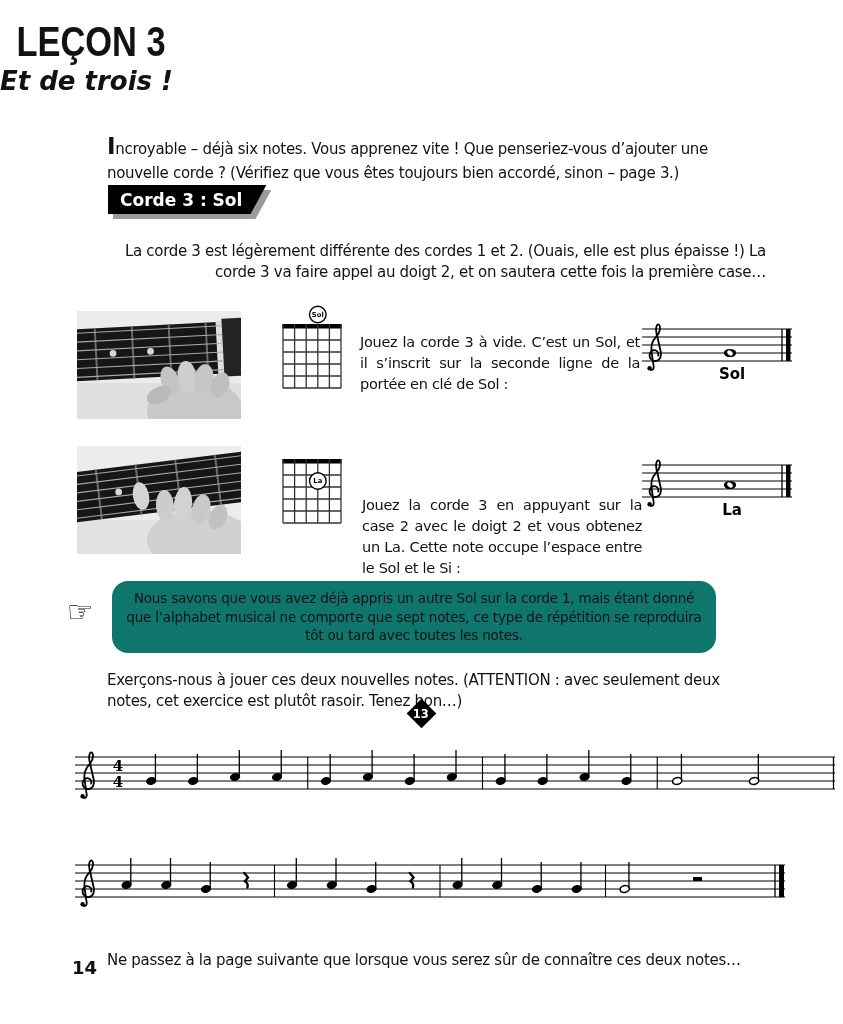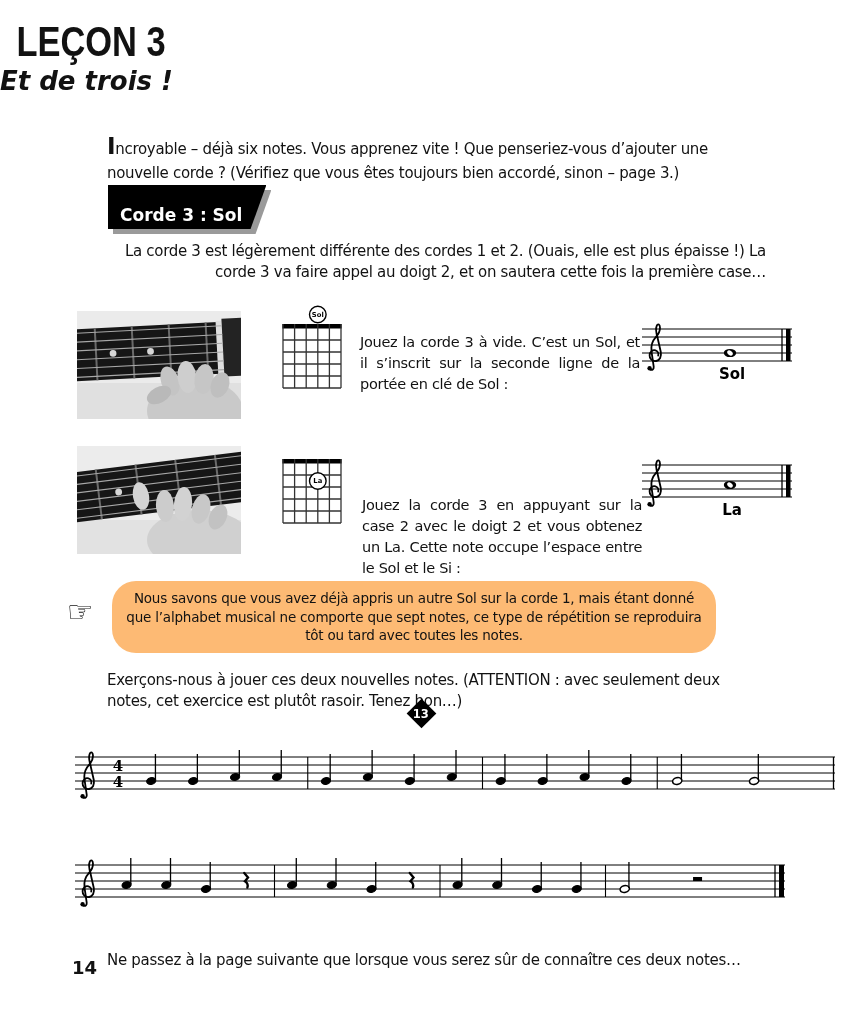--- a/index.html
+++ b/index.html
@@ -18,34 +18,34 @@
   #intro{left:107px;top:115px;width:655px;}
   #intro::first-letter{font-size:23px;font-weight:bold;}
   #section-intro{left:111px;top:226px;width:655px;text-align:right;}
   #exercise-intro{left:107px;top:655px;width:660px;}
   #footer-note{left:107px;top:936px;width:700px;font-size:15px;letter-spacing:-0.3px;}
   #page-number{left:72px;top:957px;font-size:18px;font-weight:bold;}
   
   #badge-wrap{left:108px;top:185px;}
   .badge-shadow,.badge-main{
     clip-path:polygon(0 0,100% 0,90% 100%,0 100%);
-    padding:20px 24px 4px 12px;font-size:17px;font-weight:600;white-space:nowrap;}
+    padding:5px 24px 4px 12px;font-size:17px;font-weight:600;white-space:nowrap;}
   .badge-shadow{position:absolute;left:5px;top:5px;color:transparent;background:#9a9a9a;}
   .badge-main{position:relative;background:#000;color:#fff;}
   
   .rowtext{width:280px;text-align:justify;font-size:14.5px;line-height:1.45;letter-spacing:-0.3px;}
   #row1-text{left:360px;top:317px;}
   #row2-text{left:362px;top:451px;margin-top:44px;}
   .photo{left:77px;}
   #photo1{top:311px;} #photo2{top:446px;}
   .chordbox{left:280px;} #chord1{top:305px;} #chord2{top:440px;}
   .notestaff{left:642px;} #nstaff1{top:314px;} #nstaff2{top:450px;}
   
   #tip-icon{left:67px;top:594px;font-size:30px;}
-  #tip-box{left:112px;top:581px;width:604px;background:#fdba74;border-radius:24px;
+  #tip-box{left:112px;top:581px;width:604px;background:#0f766e;border-radius:16px;
     padding:8px 14px;box-sizing:border-box;text-align:center;font-size:13.5px;line-height:1.38;letter-spacing:-0.2px;}
   
   #heading{top:703px;left:0;right:0;display:flex;justify-content:center;align-items:center;gap:12px;}
   #track-diamond{width:21px;height:21px;background:#000;transform:rotate(45deg);
     display:flex;align-items:center;justify-content:center;flex:0 0 auto;}
   #track-diamond span{transform:rotate(-45deg);color:#fff;font-size:11.5px;font-weight:bold;}
   #heading-label{font-size:21px;font-weight:bold;letter-spacing:.3px;}
   
   #staff1{left:75px;top:742px;} #staff2{left:75px;top:850px;}
   svg{display:block;}

